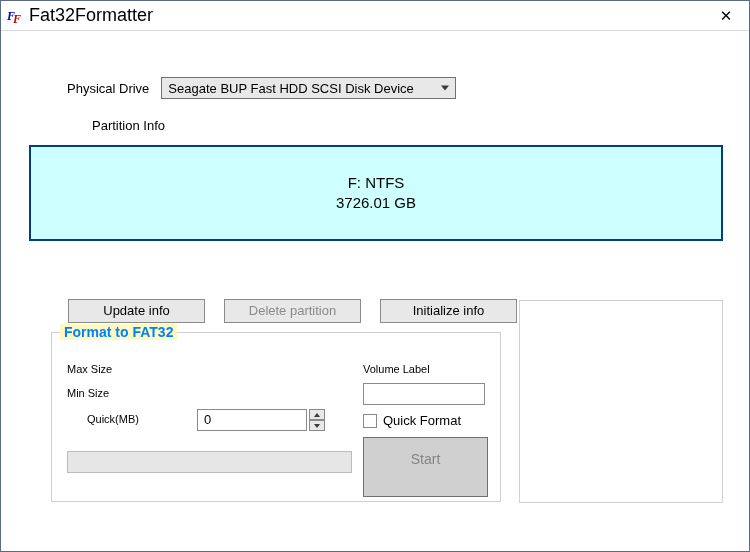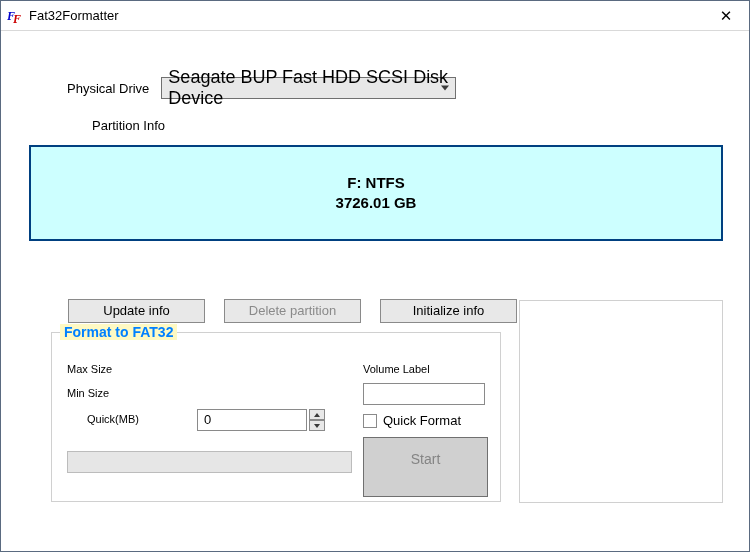--- a/index.html
+++ b/index.html
@@ -27,21 +27,21 @@
     padding: 0 0 0 6px;
     background: #fff;
   }
   .app-icon {
     width: 16px; height: 16px;
     margin-right: 6px;
     display: inline-block;
   }
   .app-icon svg { display:block; }
   .title-text {
-    font-size: 13px;
+    font-size: 18px;
     color: #000;
     flex: 1;
   }
   .close-btn {
     width: 46px;
     height: 29px;
     text-align: center;
     line-height: 29px;
     font-size: 15px;
     color: #000;
@@ -64,21 +64,21 @@
     margin-right: 12px;
   }
   .combo {
     width: 295px;
     height: 22px;
     border: 1px solid #707070;
     background: #e8e8e8;
     display: flex;
     align-items: center;
     padding: 0 4px 0 6px;
-    font-size: 18px;
+    font-size: 13px;
     color: #000;
     position: relative;
   }
   .combo .combo-arrow {
     position: absolute;
     right: 6px; top: 50%;
     transform: translateY(-50%);
     width: 0; height: 0;
     border-left: 4px solid transparent;
     border-right: 4px solid transparent;
@@ -96,21 +96,21 @@
     left: 27px; top: 113px;
     width: 694px; height: 96px;
     border: 2px solid #004080;
     background: #cdffff;
     display: flex;
     flex-direction: column;
     align-items: center;
     justify-content: center;
     color: #000;
     font-size: 15px;
-    font-weight: bold;
+    font-weight: normal;
     text-align: center;
   }
   .partbox div { line-height: 20px; }
   .btn {
     height: 24px;
     border: 1px solid #8a8a8a;
     background: #e8e8e8;
     font-size: 13px;
     color: #000;
     text-align: center;

